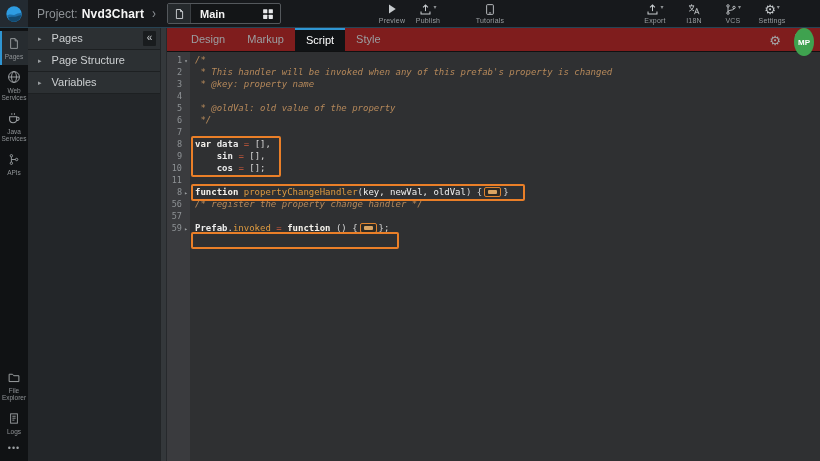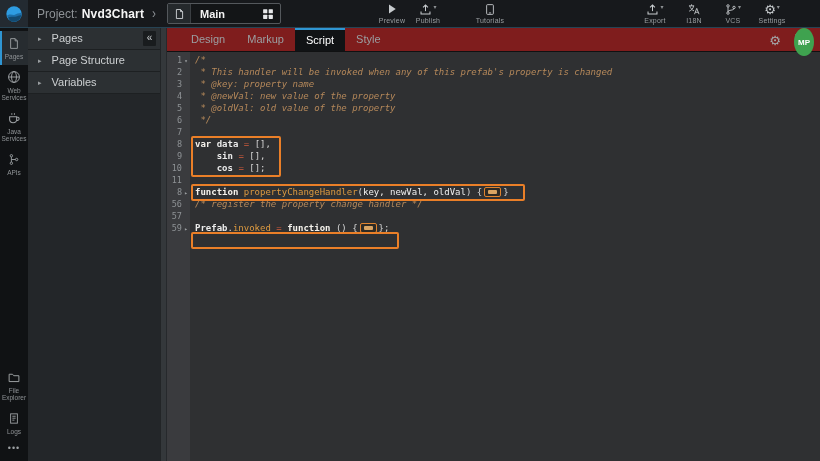--- a/index.html
+++ b/index.html
@@ -336,21 +336,20 @@
               <span>3</span>
               <span class="fm"></span>
             </span>
             <span class="code"><span class="tk-cm"> * @key: property name</span></span>
           </div>
           <div class="cl">
             <span class="gut">
               <span>4</span>
               <span class="fm"></span>
             </span>
-            <span class="code"><span class="tk-cm"> * @newVal: new value of the property</span></span>
           </div>
           <div class="cl">
             <span class="gut">
               <span>5</span>
               <span class="fm"></span>
             </span>
             <span class="code"><span class="tk-cm"> * @oldVal: old value of the property</span></span>
           </div>
           <div class="cl">
             <span class="gut">

